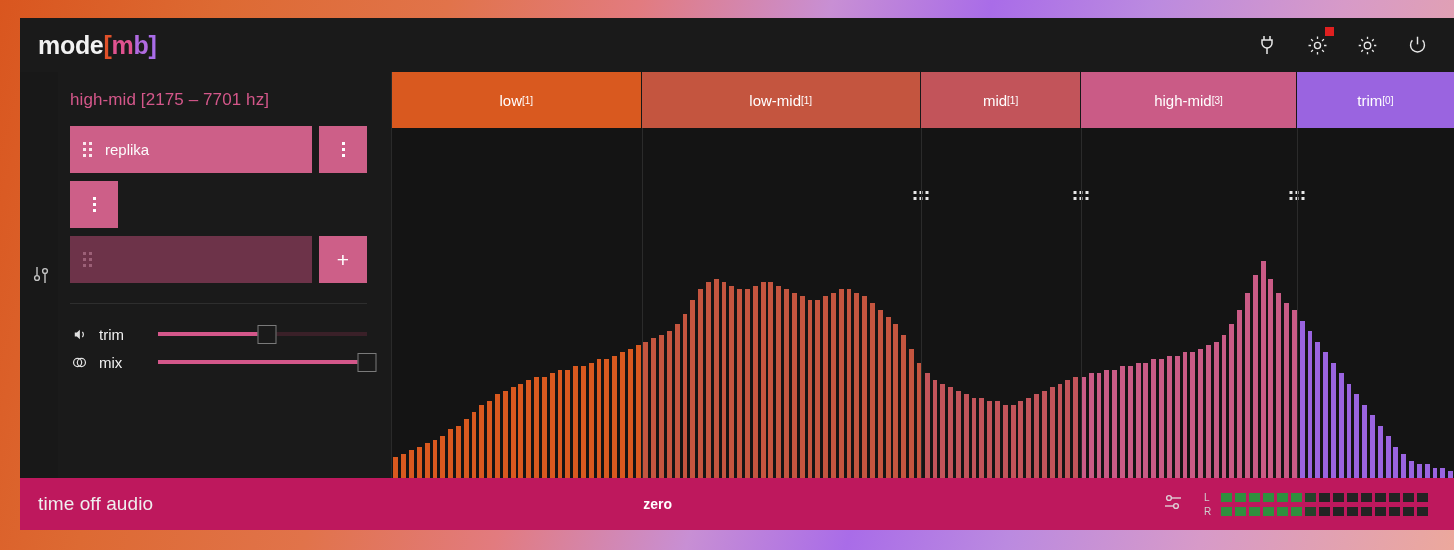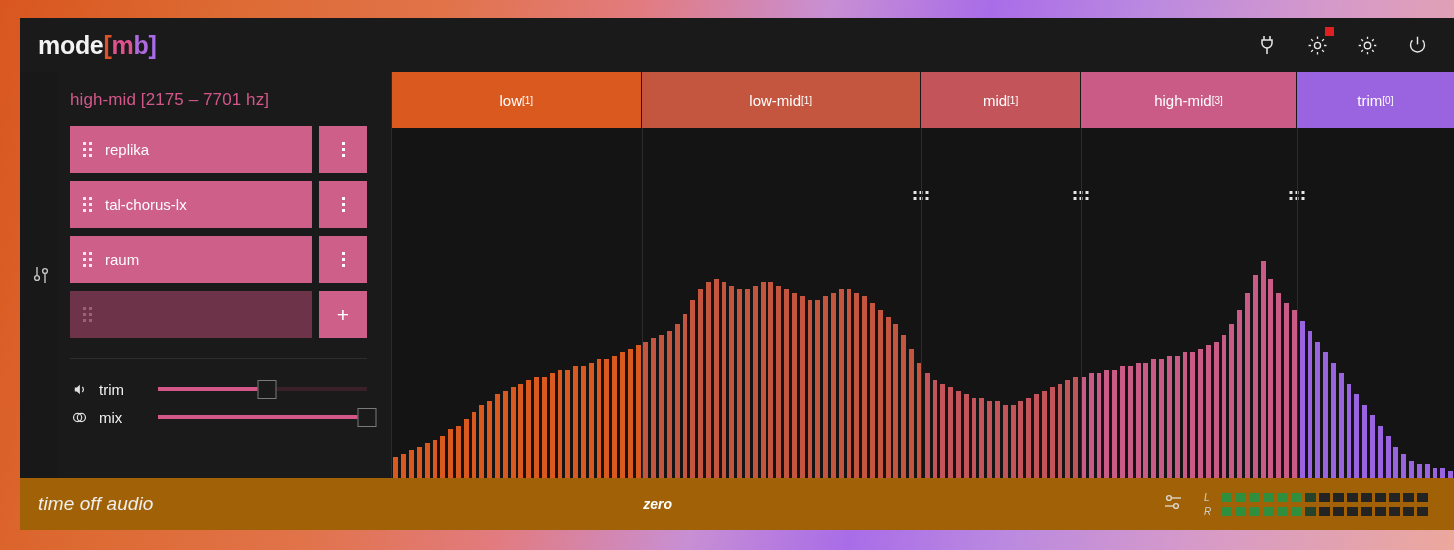--- a/index.html
+++ b/index.html
@@ -192,24 +192,23 @@
   }
   .bar { flex: 1; min-width: 0; }
   .bar > span {
     display: block; width: 62%;
     margin: 0 auto; height: 100%;
   }
 
   
   #footer {
     height: 52px; min-height: 52px;
-    background: #a16207;
+    background: #be185d;
     display: flex; align-items: center;
     padding: 0 26px 0 18px;
-    font-style: italic;
   }
   #footer-brand {
     font-size: 19px; color: #efefef; letter-spacing: .1px;
   }
   #mode-group {
     margin-left: auto; margin-right: auto;
     display: flex; align-items: center; gap: 14px;
   }
   #mode-label {
     font-size: 14px; color: #fff; font-weight: 700;
@@ -309,51 +308,20 @@
             </div>
             <div class="slot-btn">
               <span class="kebab">
                 <i></i>
                 <i></i>
                 <i></i>
               </span>
             </div>
           </div>
           <div class="slot-row">
-            <div class="slot">
-              <span class="grip">
-                <i></i>
-                <i></i>
-                <i></i>
-                <i></i>
-                <i></i>
-                <i></i>
-              </span>
-              <span class="slot-name">tal-chorus-lx</span>
-            </div>
-            <div class="slot-btn">
-              <span class="kebab">
-                <i></i>
-                <i></i>
-                <i></i>
-              </span>
-            </div>
-          </div>
-          <div class="slot-row">
-            <div class="slot">
-              <span class="grip">
-                <i></i>
-                <i></i>
-                <i></i>
-                <i></i>
-                <i></i>
-                <i></i>
-              </span>
-              <span class="slot-name">raum</span>
-            </div>
             <div class="slot-btn">
               <span class="kebab">
                 <i></i>
                 <i></i>
                 <i></i>
               </span>
             </div>
           </div>
           <div class="slot-row">
             <div class="slot empty">

